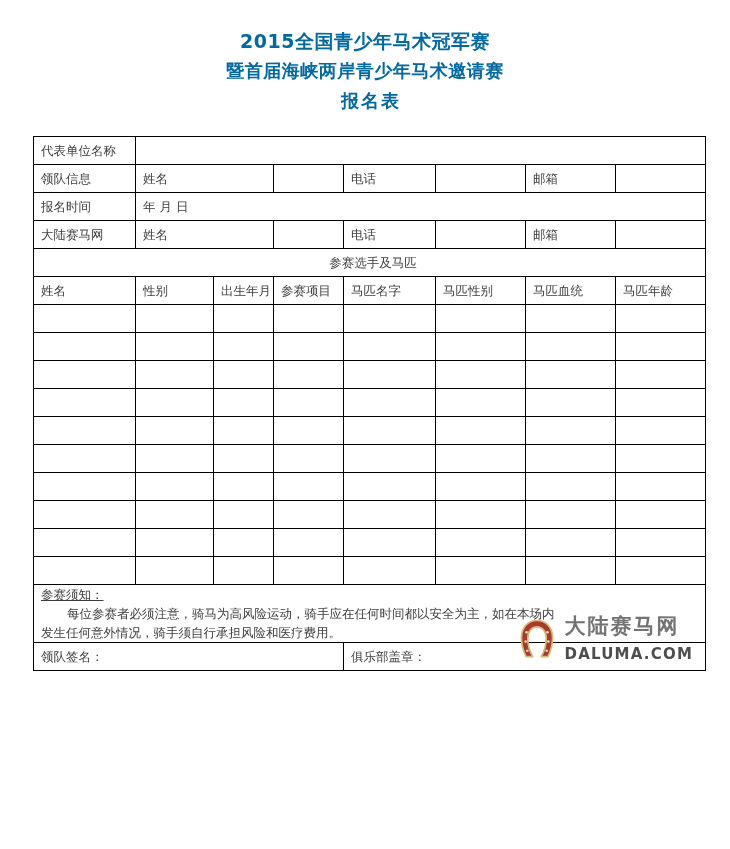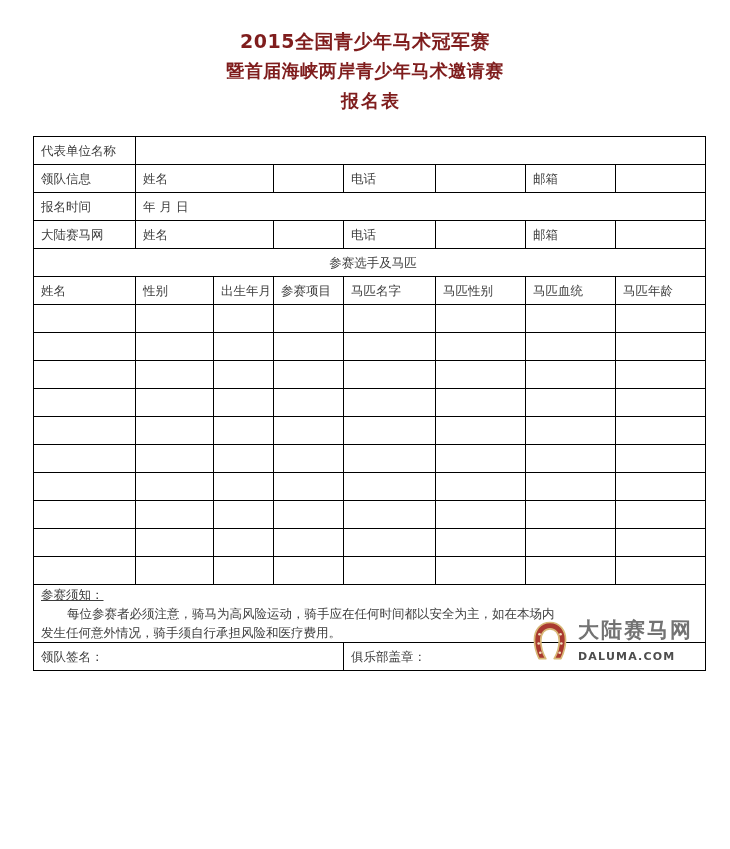--- a/index.html
+++ b/index.html
@@ -17,21 +17,21 @@
   }
 
   
   .title-block {
     padding-top: 26px;
     text-align: center;
   }
   .title-line {
     font-size: 19px;
     font-weight: bold;
-    color: #7f1d1d;
+    color: #0369a1;
     line-height: 30px;
     letter-spacing: 0.5px;
   }
   .title-line.sub {
     font-size: 18px;
   }
   .title-line.third {
     font-size: 18px;
     letter-spacing: 2px;
     padding-left: 12px;
@@ -107,21 +107,21 @@
   }
   .logo-text { line-height: 1; }
   .logo-cn {
     font-size: 21px;
     font-weight: bold;
     color: #737373;
     letter-spacing: 2px;
     display: block;
   }
   .logo-en {
-    font-size: 11px;
+    font-size: 15px;
     font-weight: bold;
     color: #4d4d4d;
     letter-spacing: 1.2px;
     display: block;
     margin-top: 10px;
   }
 </style>
 </head>
 <body>
 

